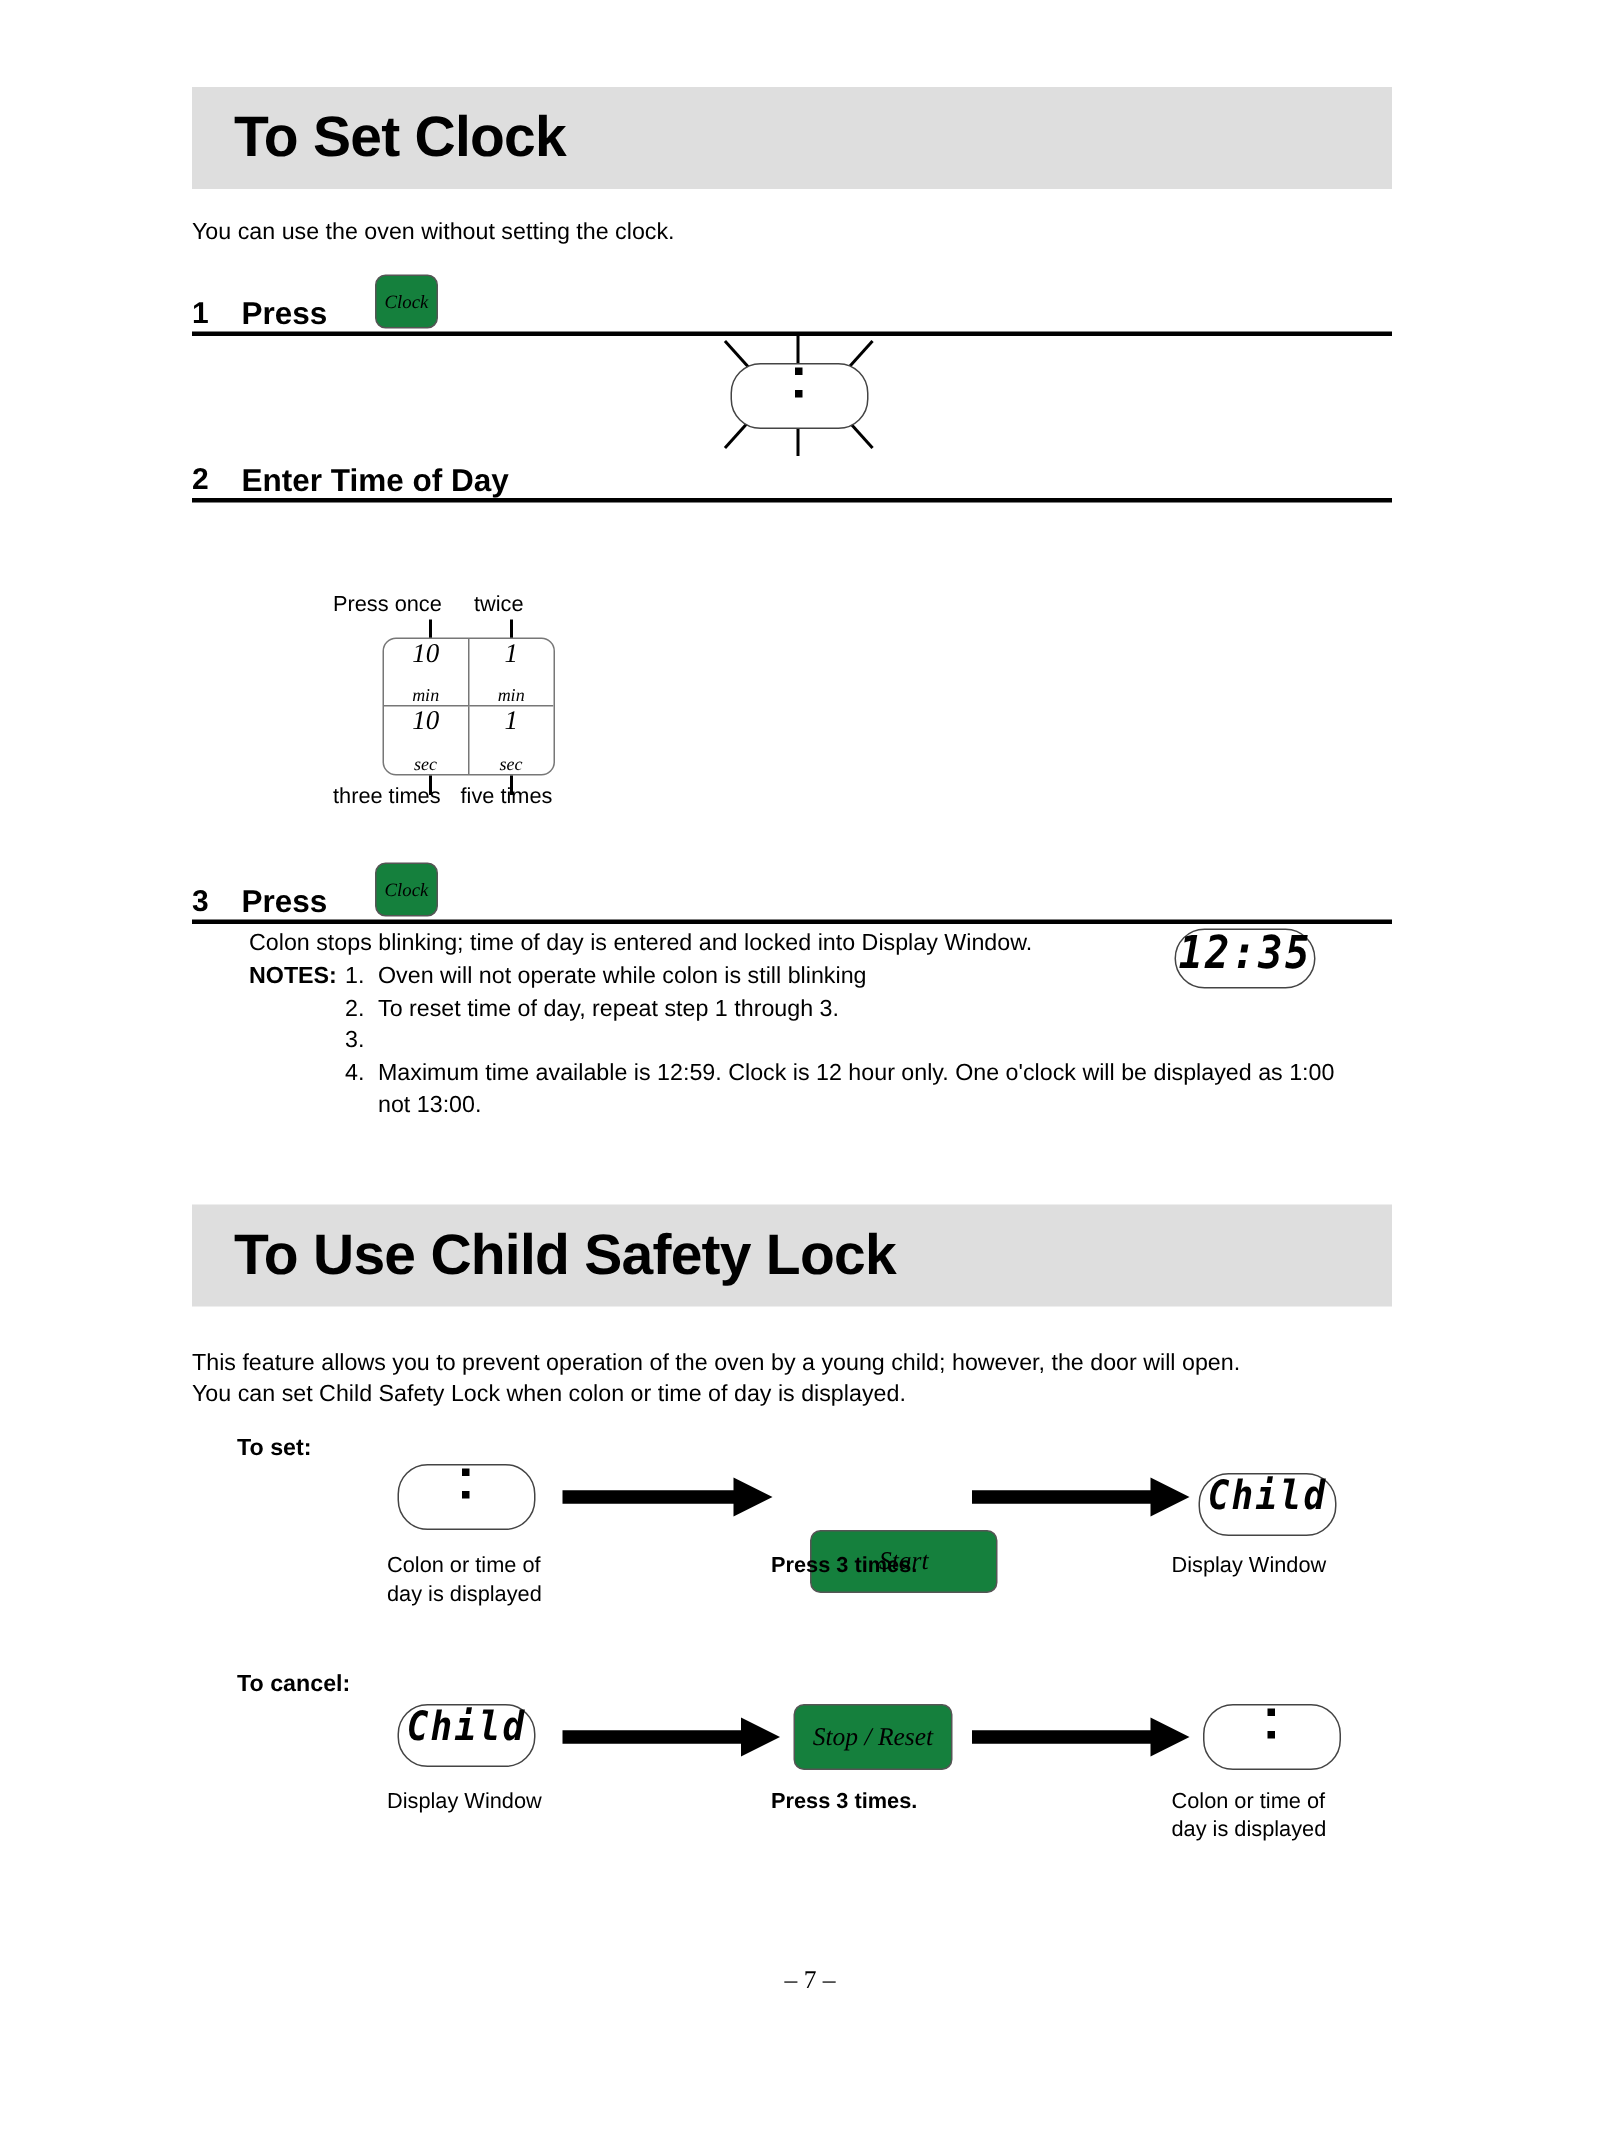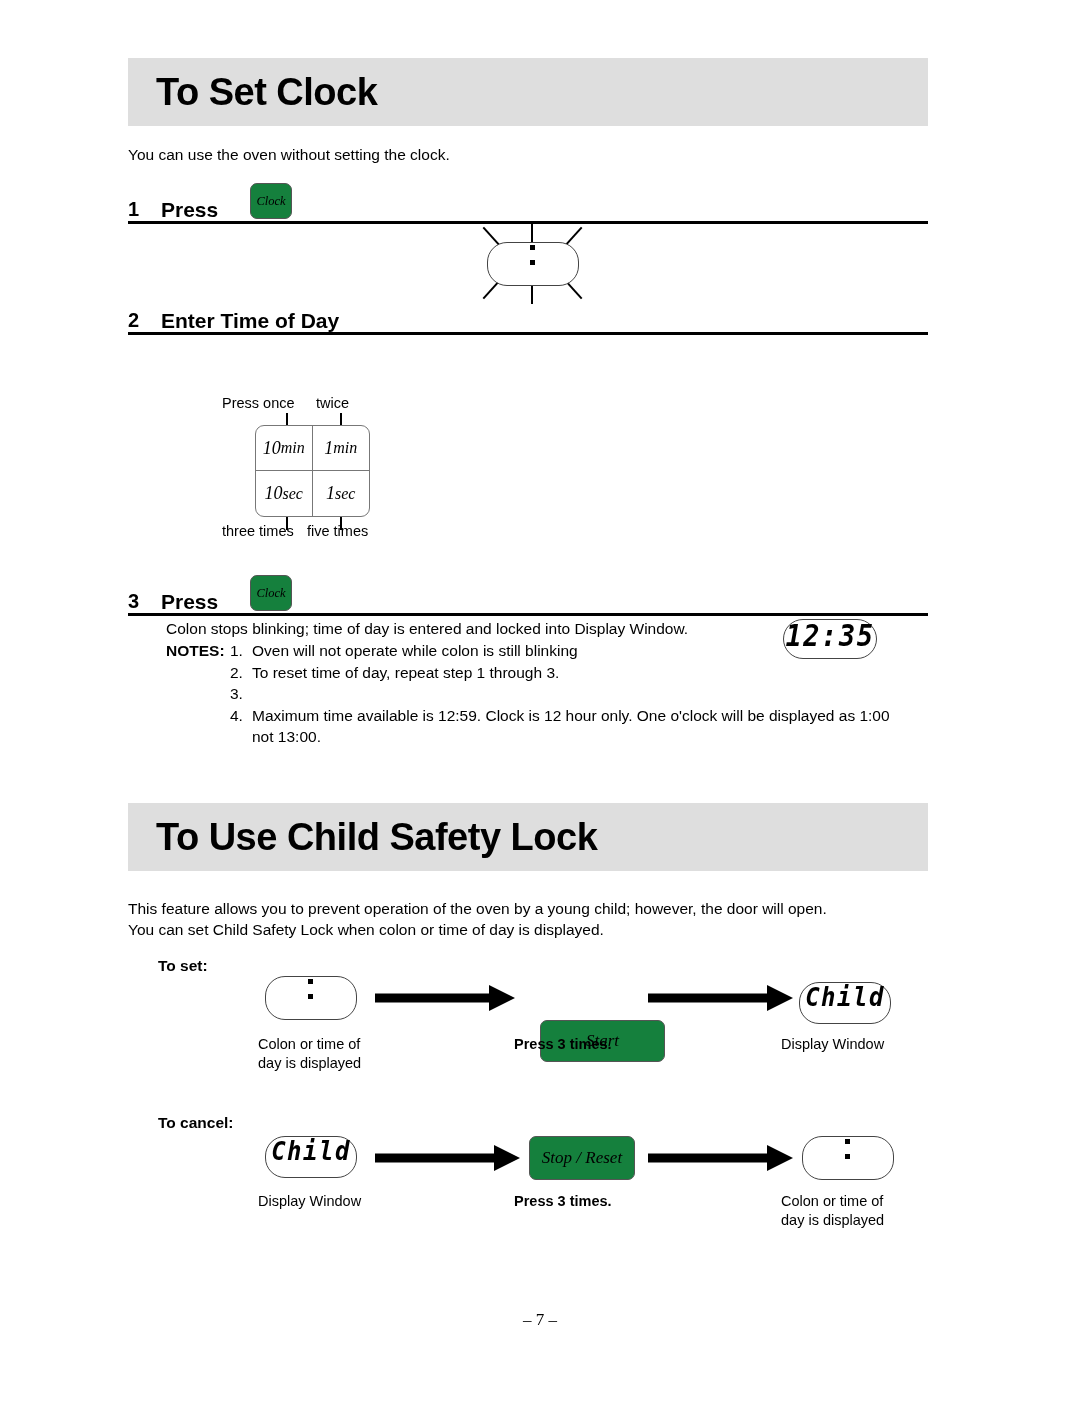--- a/index.html
+++ b/index.html
@@ -139,31 +139,31 @@
     display: grid;
     grid-template-columns: 1fr 1fr;
     grid-template-rows: 1fr 1fr;
     overflow: hidden;
     background: #fff;
   }
   .pad {
     border-right: 1.4px solid #777;
     border-bottom: 1.4px solid #777;
     display: flex;
-    flex-direction: row;
+    flex-direction: column;
     align-items: center;
-    justify-content: center;
+    justify-content: space-between;
     box-sizing: border-box;
     font-family: "Liberation Serif", serif;
     font-style: italic;
   }
   .pad:nth-child(2), .pad:nth-child(4) { border-right: none; }
   .pad:nth-child(3), .pad:nth-child(4) { border-bottom: none; }
   .pad-val  { font-size: 18px; line-height: 19px; }
-  .pad-unit { font-size: 16px; line-height: 14px; }
+  .pad-unit { font-size: 12px; line-height: 14px; }
   .pad-tick {
     position: absolute;
     width: 1.6px;
     background: #000;
   }
   .caption {
     position: absolute;
     font-size: 14.5px;
     line-height: 19px;
     white-space: pre-line;

